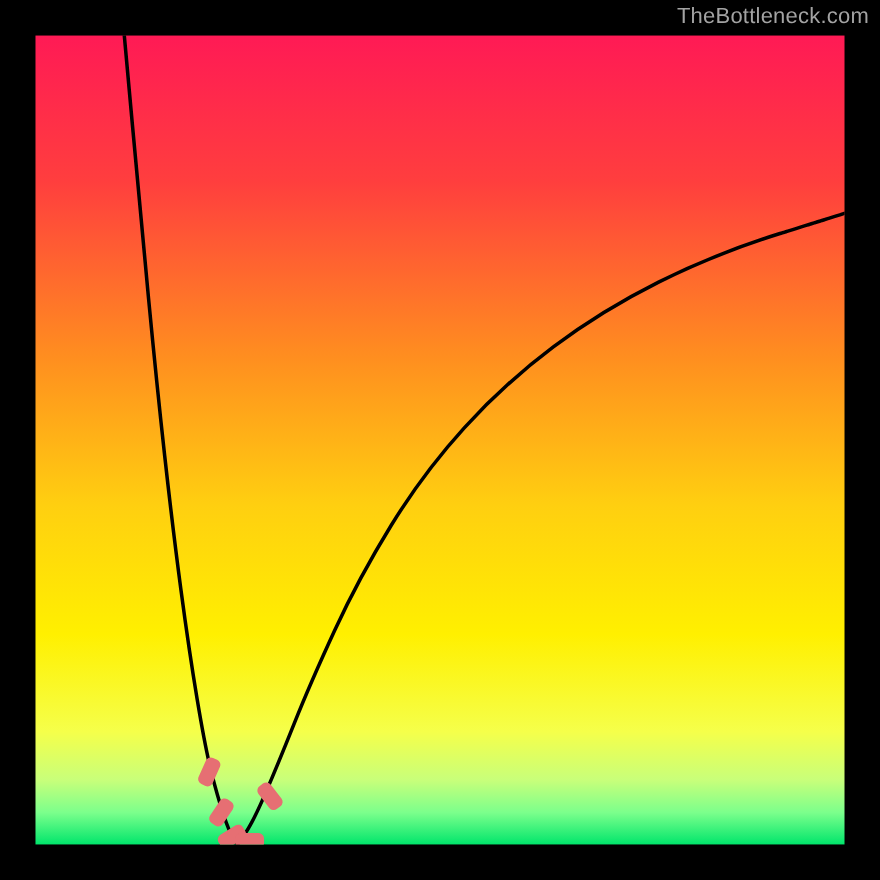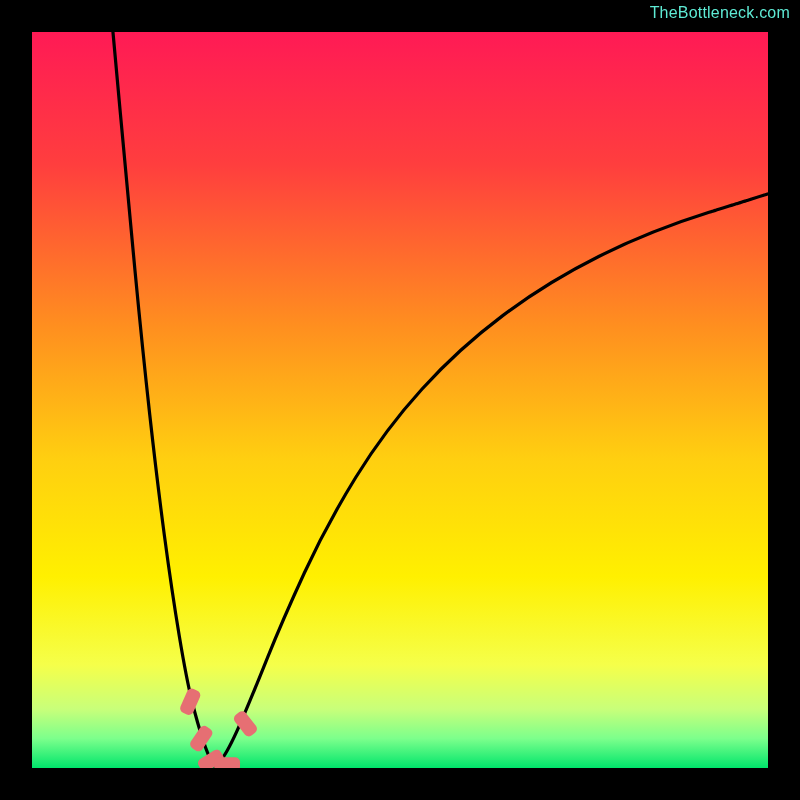--- a/index.html
+++ b/index.html
@@ -24,23 +24,23 @@
     top: 32px;
     width: 736px;
     height: 736px;
     overflow: hidden;
   }
   .watermark {
     position: absolute;
     top: 4px;
     right: 10px;
     font-family: Arial, Helvetica, sans-serif;
-    font-size: 16px;
+    font-size: 20px;
     font-weight: 500;
-    color: #5eead4;
+    color: #a3a3a3;
     letter-spacing: 0.2px;
   }
   svg {
     position: absolute;
     left: 0;
     top: 0;
     width: 736px;
     height: 736px;
     display: block;
   }

